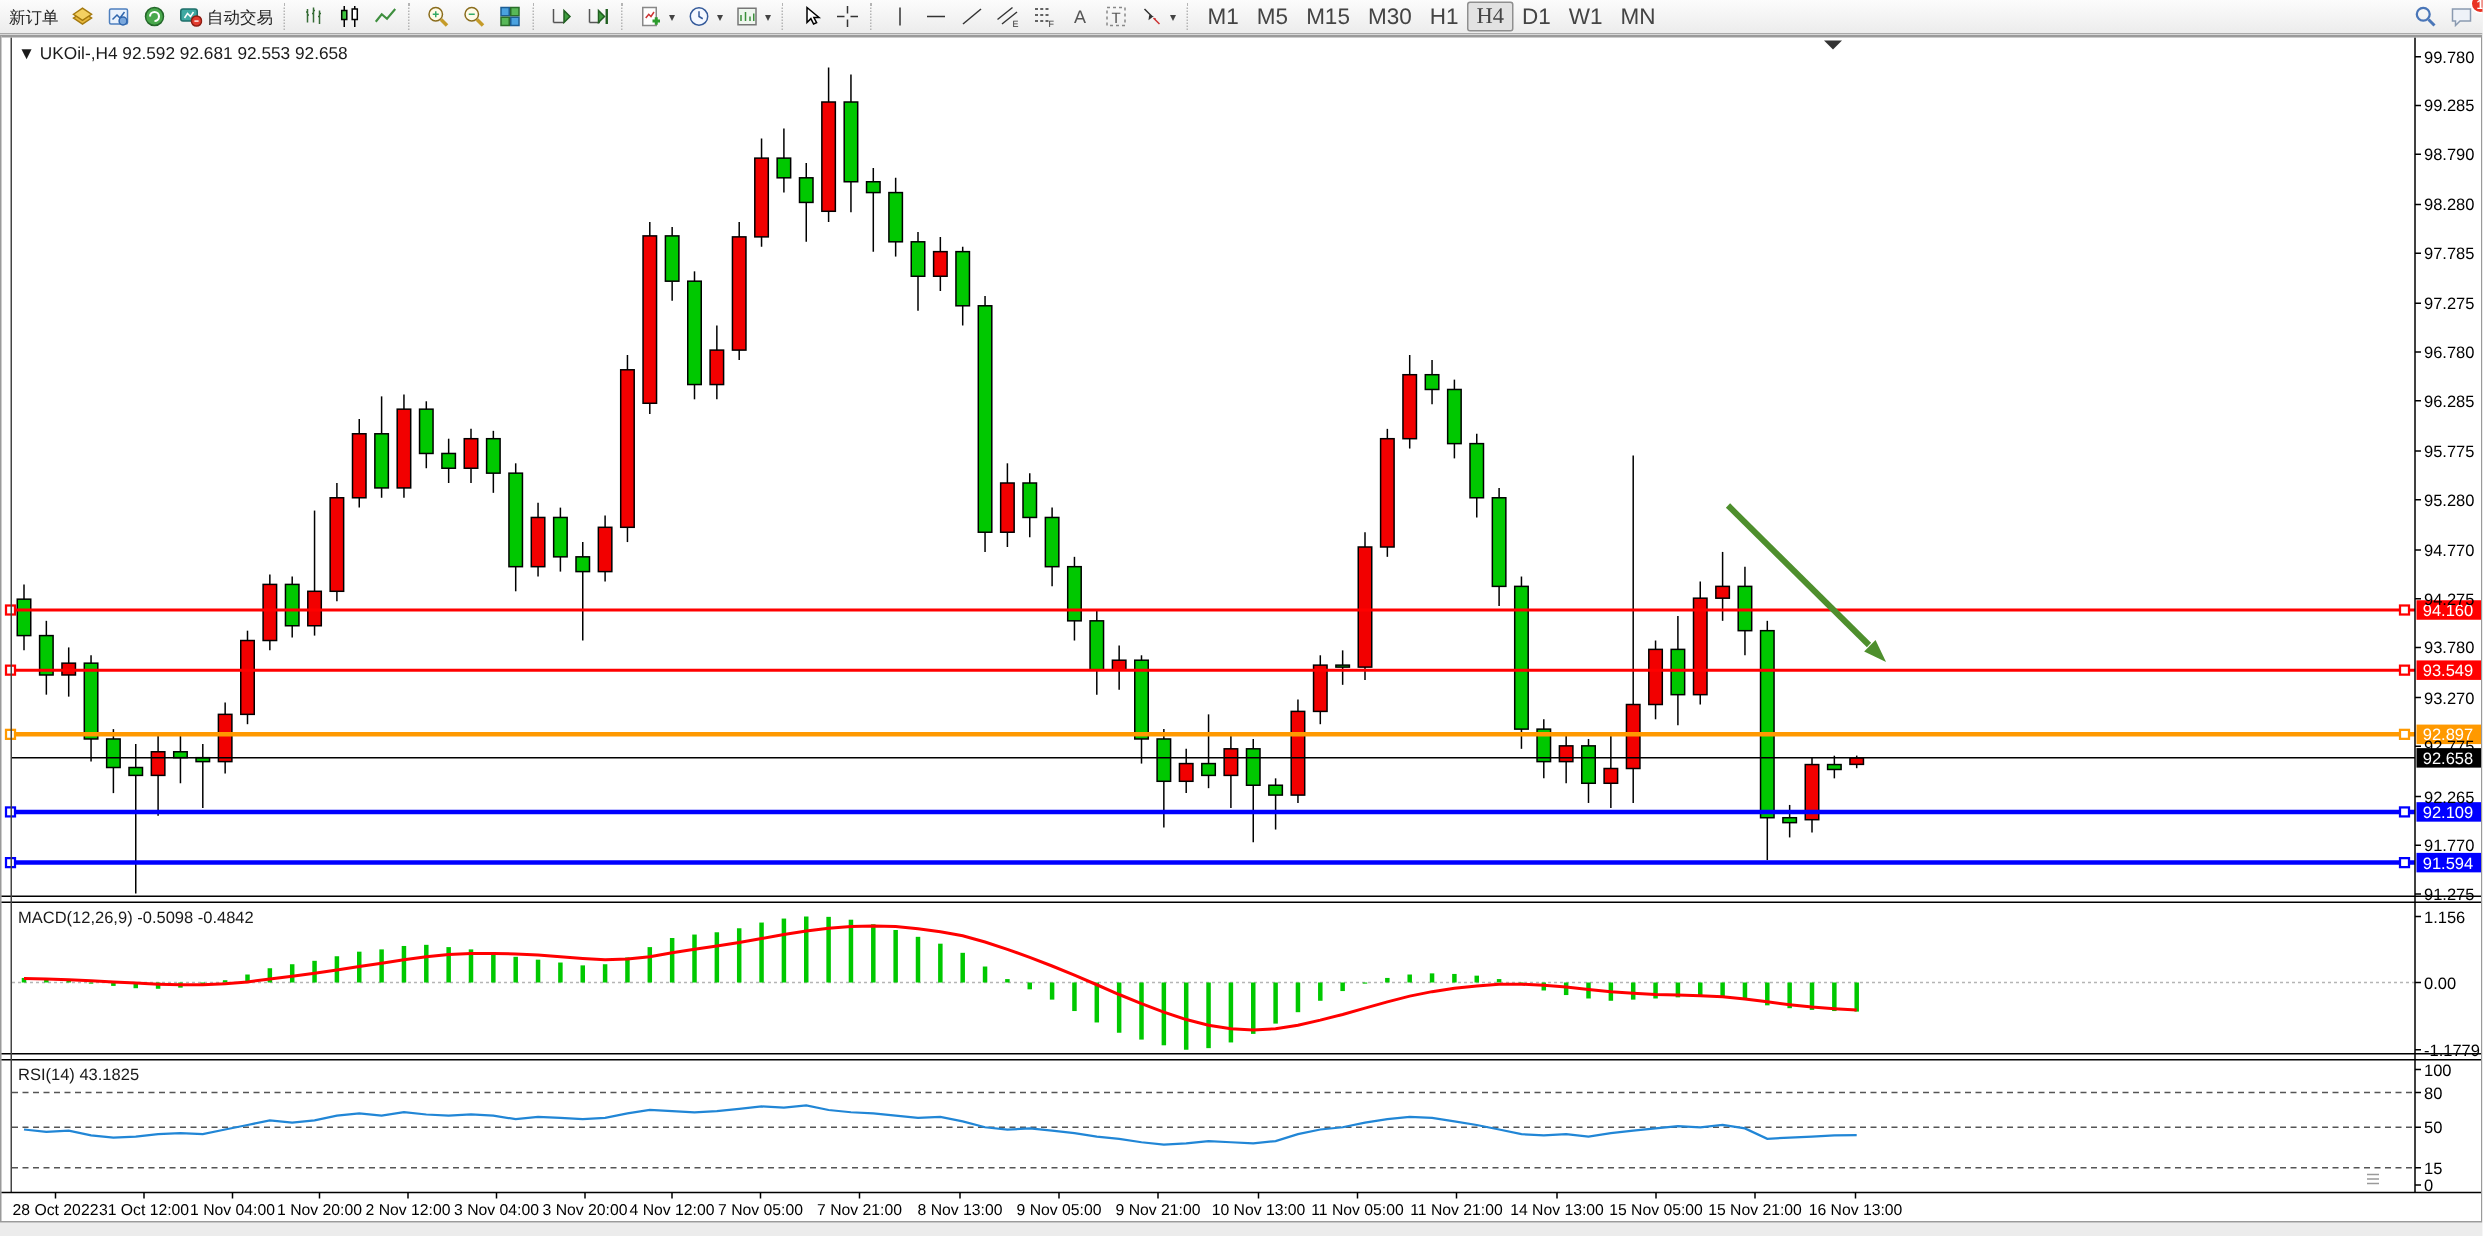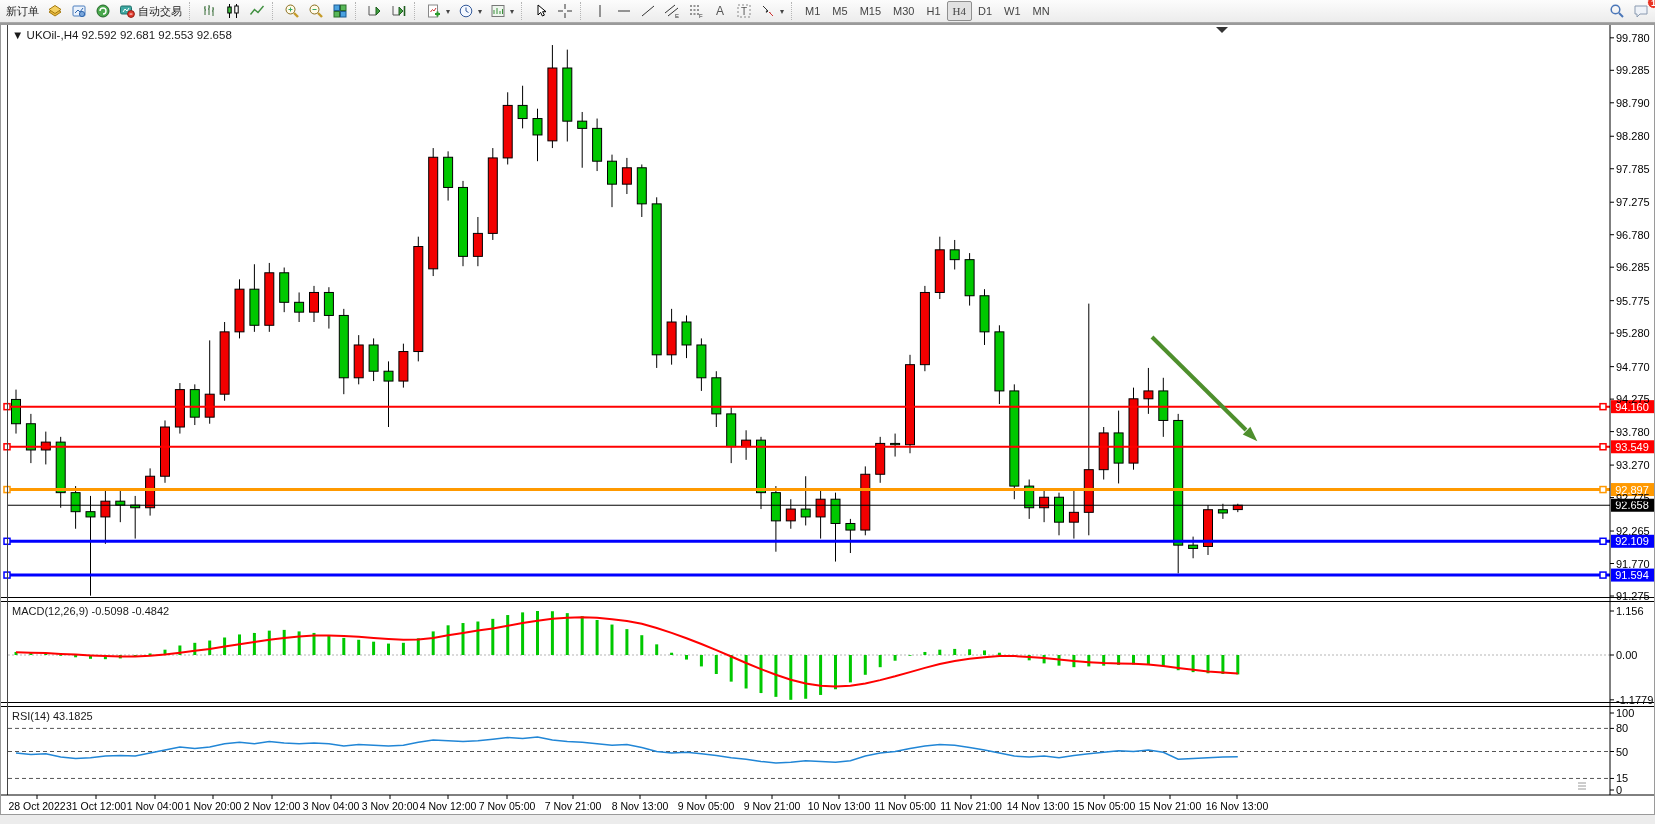--- a/index.html
+++ b/index.html
@@ -7,21 +7,21 @@
     font-family:"Liberation Sans", sans-serif; }
   #toolbar { height:23px; width:1655px; background:linear-gradient(#fcfcfc,#ececec);
     border-bottom:1px solid #a9a9a9; display:flex; align-items:center; padding:0 2px; }
   .tb { display:flex; align-items:center; gap:3px; height:20px; padding:1px 3px;
     border:1px solid transparent; background:transparent; font-size:11px; color:#222;
     font-family:"Liberation Sans",sans-serif; cursor:default; white-space:nowrap; }
   .tb.active { background:#e2e2e2; border:1px solid #8f8f8f; border-radius:2px;font-family:Liberation Serif, serif; }
   .tb .dd { font-size:8px; color:#444; margin-left:1px; }
   .sep { width:5px; height:18px; border-left:1px dotted #b5b5b5; margin:0 3px; }
   .tficon { width:16px; height:16px; display:block; }
-  .tf { font-size:11px; color:#444; padding:2px 5px; }
+  .tf { font-size:15px; color:#444; padding:2px 5px; }
   #right-tools { margin-left:auto; display:flex; align-items:center; }
   .badge { position:absolute; top:-5px; right:-7px; background:#e93323; color:#fff;
     border-radius:50%; width:13px; height:13px; font-size:9px; line-height:13px;
     text-align:center; font-weight:bold; border:1px solid #fff; }
   .chatwrap { position:relative; }
   #chart-svg { display:block; background:#fff; }
   text { font-family:"Liberation Sans", sans-serif; }
 </style>
 </head>
 <body>

